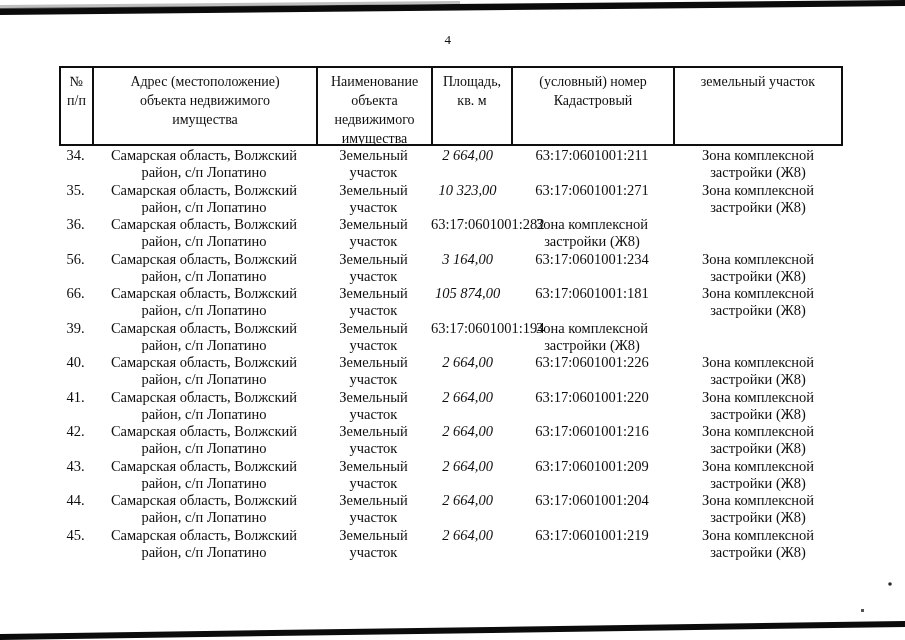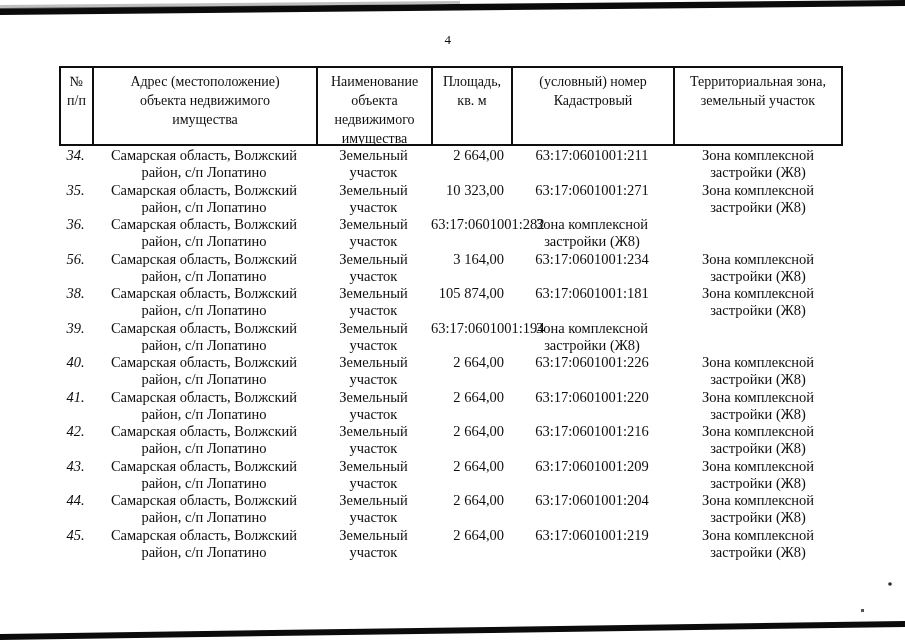--- a/index.html
+++ b/index.html
@@ -49,22 +49,22 @@
   }
   .trow {
     display: grid;
     grid-template-columns: 33px 224px 115px 80px 162px auto;
     height: 34.5px;
     font-size: 14.5px;
     line-height: 17.25px;
   }
   .c { text-align: center; overflow: visible; }
   .c span { display: block; white-space: nowrap; }
-  .c-num { text-align: center; font-style: italic; }
-  .c-area { text-align: right; padding-right: 7px; box-sizing: border-box; }
+  .c-num { text-align: center; }
+  .c-area { padding-right: 7px; box-sizing: border-box; font-style: italic; }
 </style>
 </head>
 <body>
 
 <div class="page">
 
   <svg class="artifacts" viewBox="0 0 905 640">
     <polygon points="0,8 905,0 905,6 0,15" fill="#0b0b0b"></polygon>
     <polygon points="0,5 460,1 460,4 0,9" fill="#8a8a8a" opacity="0.55"></polygon>
     <polygon points="0,634 905,621 905,627 0,640" fill="#0b0b0b"></polygon>
@@ -92,21 +92,20 @@
     </div>
     <div class="hcell">
       <span>Площадь,</span>
       <span>кв. м</span>
     </div>
     <div class="hcell">
       <span>(условный) номер</span>
       <span>Кадастровый</span>
     </div>
     <div class="hcell">
-      <span>Территориальная зона,</span>
       <span>земельный участок</span>
     </div>
   </div>
 
   <div class="tbody">
     <div class="trow">
       <div class="c c-num">
         <span>34.</span>
       </div>
       <div class="c">
@@ -193,21 +192,21 @@
         <span>63:17:0601001:234</span>
       </div>
       <div class="c">
         <span>Зона комплексной</span>
         <span>застройки (Ж8)</span>
       </div>
     </div>
 
     <div class="trow">
       <div class="c c-num">
-        <span>38.</span>
+        <span>66.</span>
       </div>
       <div class="c">
         <span>Самарская область, Волжский</span>
         <span>район, с/п Лопатино</span>
       </div>
       <div class="c">
         <span>Земельный</span>
         <span>участок</span>
       </div>
       <div class="c c-area">

